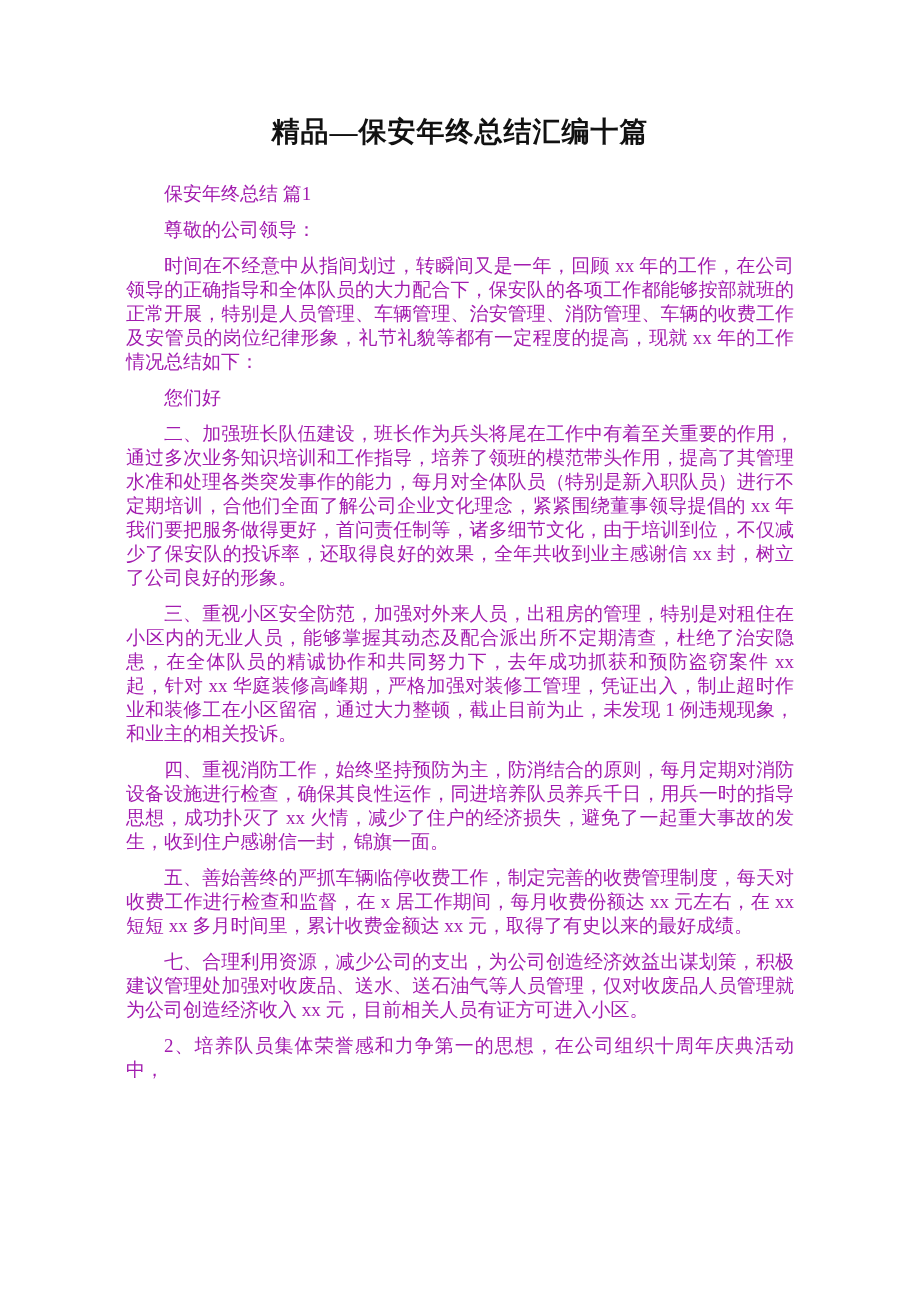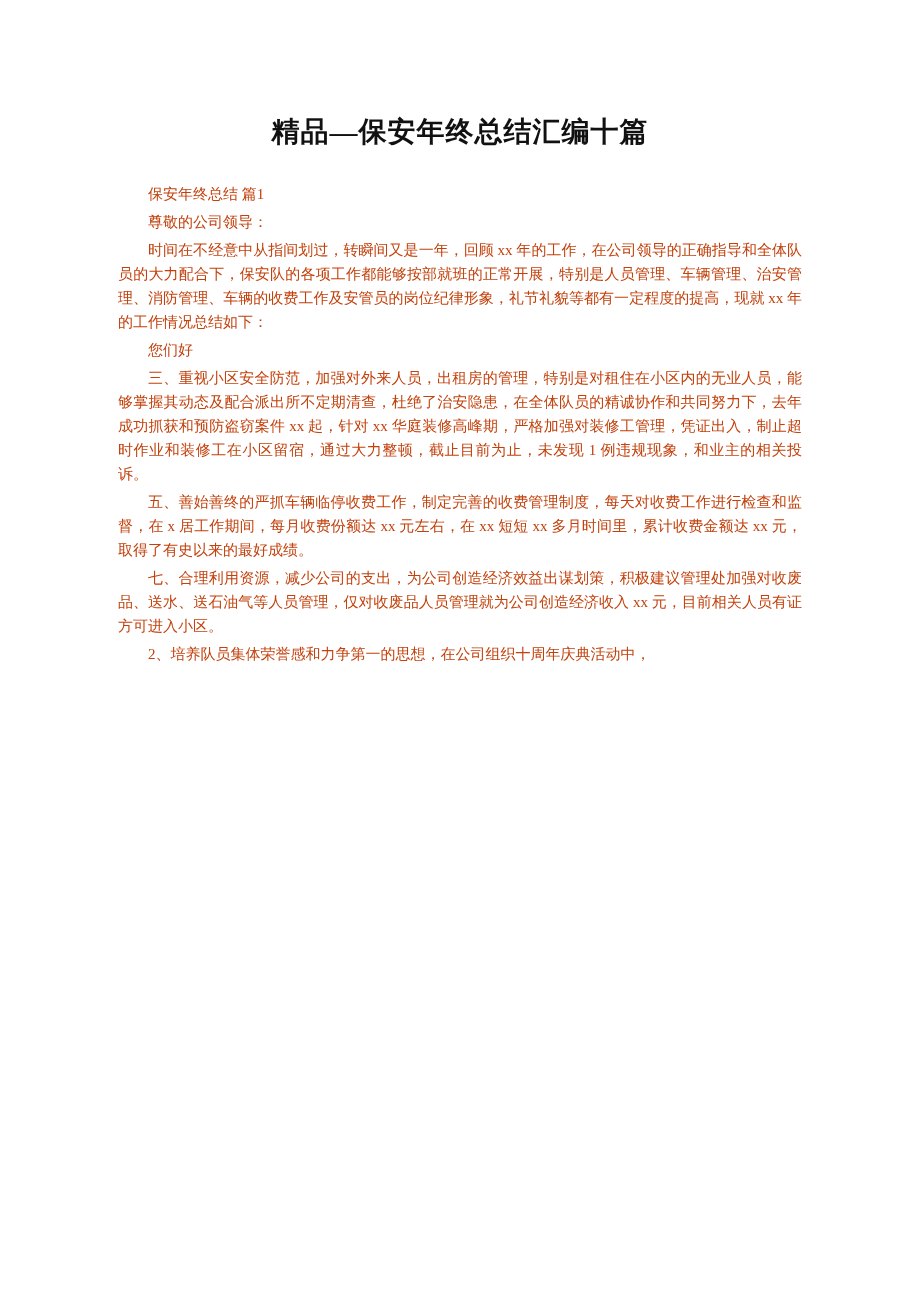--- a/index.html
+++ b/index.html
@@ -21,37 +21,39 @@
   .doc-title {
     margin: 0 0 34px 0;
     font-size: 28px;
     line-height: 32px;
     font-weight: bold;
     text-align: center;
     letter-spacing: 1px;
     color: #111111;
   }
   .doc-body p {
-    margin: 4px;
-    font-size: 15px;
+    margin: 12px;
+    font-size: 19px;
     line-height: 24px;
     text-align: justify;
     text-indent: 2em;
     word-break: break-all;
-    color: #c2410c;
+    color: #a21caf;
   }
 </style>
 </head>
 <body>
 
 <div class="page">
   <h1 class="doc-title">精品—保安年终总结汇编十篇</h1>
   <div class="doc-body">
     <p>保安年终总结 篇1</p>
     <p>尊敬的公司领导：</p>
     <p>时间在不经意中从指间划过，转瞬间又是一年，回顾 xx 年的工作，在公司领导的正确指导和全体队员的大力配合下，保安队的各项工作都能够按部就班的正常开展，特别是人员管理、车辆管理、治安管理、消防管理、车辆的收费工作及安管员的岗位纪律形象，礼节礼貌等都有一定程度的提高，现就 xx 年的工作情况总结如下：</p>
     <p>您们好</p>
+    <p>二、加强班长队伍建设，班长作为兵头将尾在工作中有着至关重要的作用，通过多次业务知识培训和工作指导，培养了领班的模范带头作用，提高了其管理水准和处理各类突发事作的能力，每月对全体队员（特别是新入职队员）进行不定期培训，合他们全面了解公司企业文化理念，紧紧围绕董事领导提倡的 xx 年我们要把服务做得更好，首问责任制等，诸多细节文化，由于培训到位，不仅减少了保安队的投诉率，还取得良好的效果，全年共收到业主感谢信 xx 封，树立了公司良好的形象。</p>
     <p>三、重视小区安全防范，加强对外来人员，出租房的管理，特别是对租住在小区内的无业人员，能够掌握其动态及配合派出所不定期清查，杜绝了治安隐患，在全体队员的精诚协作和共同努力下，去年成功抓获和预防盗窃案件 xx 起，针对 xx 华庭装修高峰期，严格加强对装修工管理，凭证出入，制止超时作业和装修工在小区留宿，通过大力整顿，截止目前为止，未发现 1 例违规现象，和业主的相关投诉。</p>
+    <p>四、重视消防工作，始终坚持预防为主，防消结合的原则，每月定期对消防设备设施进行检查，确保其良性运作，同进培养队员养兵千日，用兵一时的指导思想，成功扑灭了 xx 火情，减少了住户的经济损失，避免了一起重大事故的发生，收到住户感谢信一封，锦旗一面。</p>
     <p>五、善始善终的严抓车辆临停收费工作，制定完善的收费管理制度，每天对收费工作进行检查和监督，在 x 居工作期间，每月收费份额达 xx 元左右，在 xx 短短 xx 多月时间里，累计收费金额达 xx 元，取得了有史以来的最好成绩。</p>
     <p>七、合理利用资源，减少公司的支出，为公司创造经济效益出谋划策，积极建议管理处加强对收废品、送水、送石油气等人员管理，仅对收废品人员管理就为公司创造经济收入 xx 元，目前相关人员有证方可进入小区。</p>
     <p>2、培养队员集体荣誉感和力争第一的思想，在公司组织十周年庆典活动中，</p>
   </div>
 </div>
 
 </body></html>

